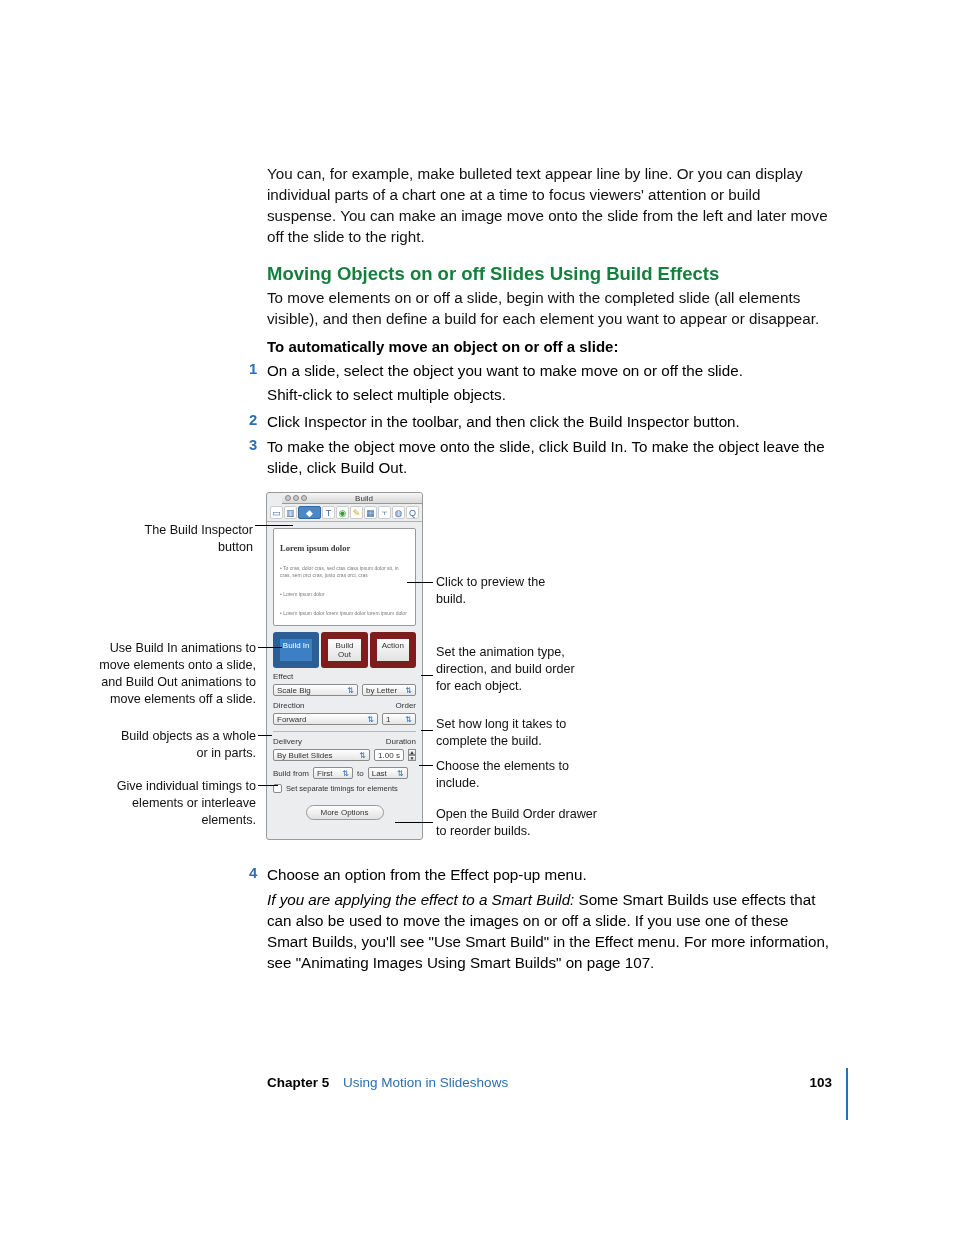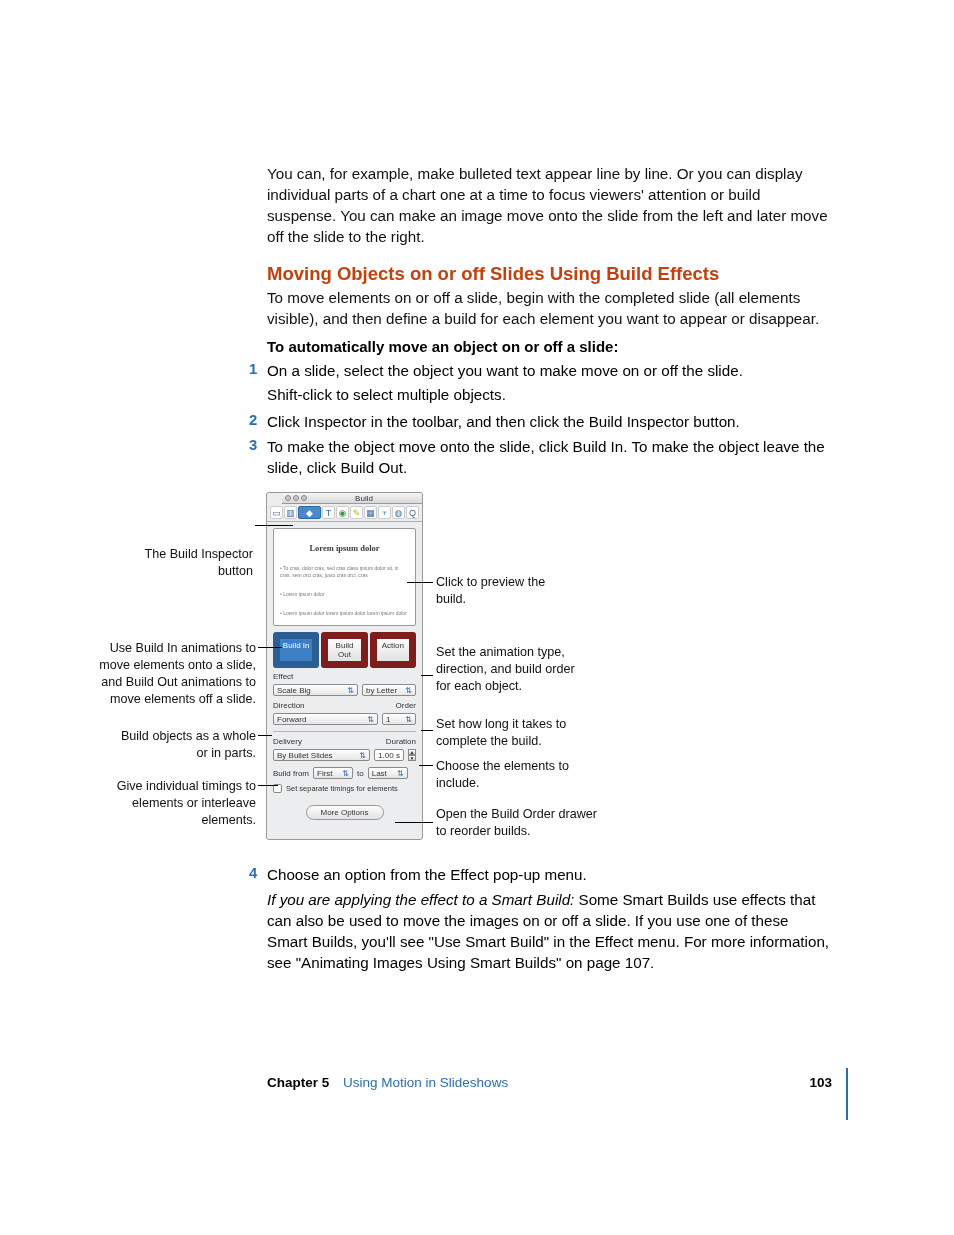--- a/index.html
+++ b/index.html
@@ -25,21 +25,21 @@
     font-size: 15.2px;
     line-height: 1.38;
     color: #111;
   }
   .h2 {
     position: absolute;
     left: 267px;
     top: 263px;
     font-size: 18.5px;
     font-weight: 600;
-    color: #c2410c;
+    color: #15803d;
   }
   .h2-body {
     position: absolute;
     left: 267px;
     top: 288px;
     width: 565px;
     font-size: 15.2px;
     line-height: 1.38;
     color: #111;
   }
@@ -104,21 +104,20 @@
   .panel .iconrow .ic.green { color:#3a9a3a; }
   .panel .preview {
     margin: 6px;
     height: 98px;
     background:#fff;
     border:1px solid #9a9a9a;
     border-radius:2px;
     padding:6px;
   }
   .panel .preview .headline {
-    text-align:center;
     font-family: Georgia, serif;
     font-weight:700;
     font-size:8.5px;
     color:#3b3b3b;
     margin-top:8px;
   }
   .panel .preview .b {
     font-size:5px; color:#7a7a7a; line-height:1.4; margin-top:12px;
   }
   .panel .tabs {
@@ -325,21 +324,21 @@
           </div>
       </div>
       <div class="row" style="margin-top:5px">
         <div class="chk"></div>
         <div class="lbl" style="font-size:7.5px">Set separate timings for elements</div>
       </div>
       <div class="morebtn">More Options</div>
     </div>
   </div>
 
-  <div class="callout left" style="left:113px; top:546px; width:140px">The Build Inspector button</div>
+  <div class="callout left" style="left:113px; top:522px; width:140px">The Build Inspector button</div>
   <div class="line" style="left:255px; top:525px; width:38px"></div>
 
   <div class="callout left" style="left:96px; top:640px; width:160px">Use Build In animations to move elements onto a slide, and Build Out animations to move elements off a slide.</div>
   <div class="line" style="left:258px; top:647px; width:24px"></div>
 
   <div class="callout left" style="left:116px; top:728px; width:140px">Build objects as a whole or in parts.</div>
   <div class="line" style="left:258px; top:735px; width:14px"></div>
 
   <div class="callout left" style="left:96px; top:778px; width:160px">Give individual timings to elements or interleave elements.</div>
   <div class="line" style="left:258px; top:785px; width:20px"></div>

